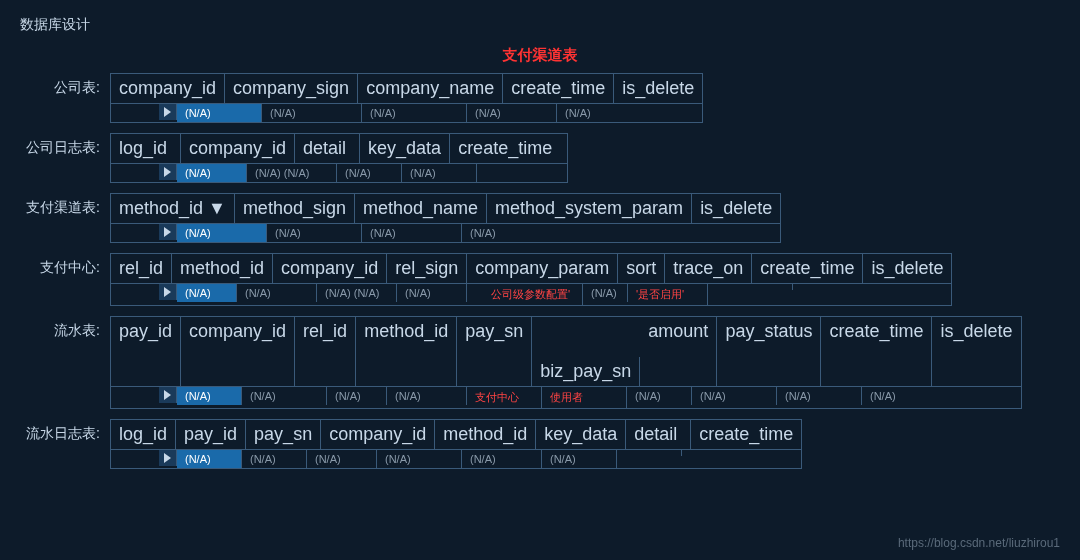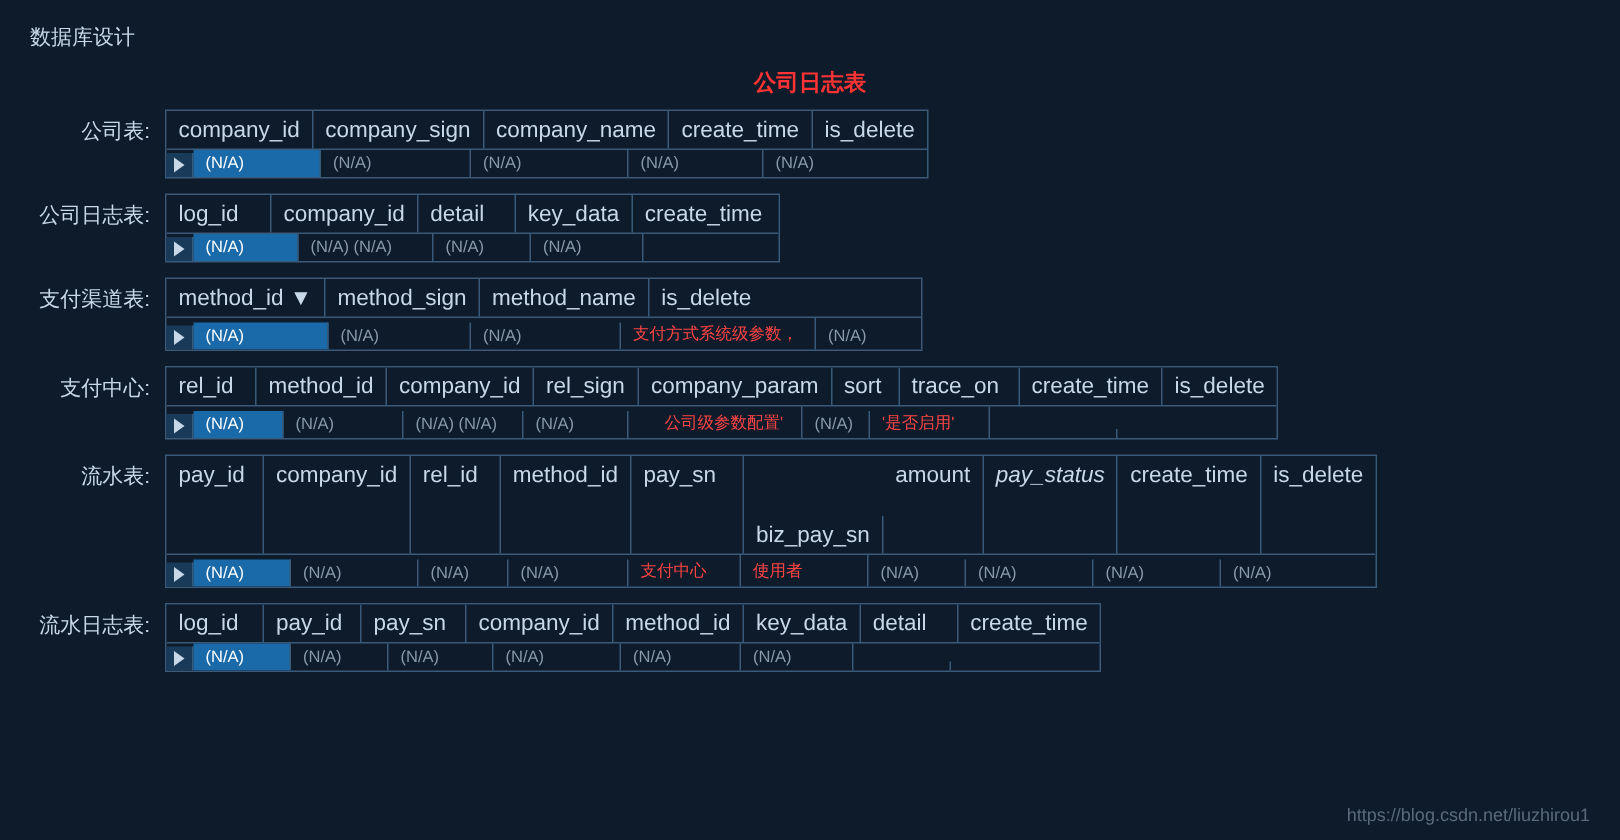--- a/index.html
+++ b/index.html
@@ -37,31 +37,32 @@
       background: #0d1b2a;
       overflow: hidden;
     }
     .table-header {
       display: flex;
       background: #0d1b2a;
       border-bottom: 1px solid #3a5a7a;
     }
     .table-header .col {
       padding: 4px 8px;
-      font-size: 15px;
+      font-size: 18px;
       color: #c8d8e8;
       border-right: 1px solid #3a5a7a;
       white-space: nowrap;
     }
     .table-header .col:last-child {
       border-right: none;
     }
     .table-row {
       display: flex;
-      align-items: flex-end;
+      align-items: flex-start;
+      padding-left: 48px;
     }
     .row-indicator {
       background: #1a3a5a;
       color: #c8d8e8;
       padding: 3px 4px;
       font-size: 10px;
       border-right: 1px solid #3a5a7a;
       min-width: 18px;
       display: flex;
       align-items: center;
@@ -104,21 +105,21 @@
     }
     .sections-wrapper {
       position: relative;
     }
   </style>
 </head>
 <body>
 
 <div class="page-title">数据库设计</div>
 
-<div class="center-title">公司日志表</div>
+<div class="center-title">支付渠道表</div>
 
 <div class="sections-wrapper">
   <div id="tables-container">
       <div class="db-section">
         <div class="section-label">公司表:</div>
         <div class="table-container">
           <div class="table-header">
             <div class="col" style="min-width: 85px;">company_id</div>
             <div class="col" style="min-width: 100px;">company_sign</div>
             <div class="col" style="min-width: 105px;">company_name</div>
@@ -159,30 +160,30 @@
           </div>
         </div>
       </div>
       <div class="db-section">
         <div class="section-label">支付渠道表:</div>
         <div class="table-container">
           <div class="table-header">
             <div class="col" style="min-width: 90px;">method_id ▼</div>
             <div class="col" style="min-width: 95px;">method_sign</div>
             <div class="col" style="min-width: 100px;">method_name</div>
+            <div class="col" style="min-width: 130px;">method_system_param</div>
             <div class="col" style="min-width: 70px;">is_delete</div>
           </div>
           <div class="table-row">
             <div class="row-indicator">
               <div class="triangle"></div>
             </div>
             <div class="cell cell-blue" style="min-width: 90px;">(N/A)</div>
             <div class="cell" style="min-width: 95px;">(N/A)</div>
             <div class="cell" style="min-width: 100px;">(N/A)</div>
-            <div class="cell" style="min-width: 130px; color: rgb(255, 68, 68);">支付方式系统级参数，</div>
             <div class="cell" style="min-width: 70px;">(N/A)</div>
           </div>
         </div>
       </div>
       <div class="db-section">
         <div class="section-label">支付中心:</div>
         <div class="table-container">
           <div class="table-header">
             <div class="col" style="min-width: 60px;">rel_id</div>
             <div class="col" style="min-width: 80px;">method_id</div>
@@ -214,21 +215,21 @@
         <div class="section-label">流水表:</div>
         <div class="table-container">
           <div class="table-header">
             <div class="col" style="min-width: 65px;">pay_id</div>
             <div class="col" style="min-width: 85px;">company_id</div>
             <div class="col" style="min-width: 60px;">rel_id</div>
             <div class="col" style="min-width: 80px;">method_id</div>
             <div class="col" style="min-width: 75px;">pay_sn</div>
             <div class="col" style="min-width: 85px; margin-top: 40px;">biz_pay_sn</div>
             <div class="col" style="min-width: 65px;">amount</div>
-            <div class="col" style="min-width: 85px; font-style: italic;">pay_status</div>
+            <div class="col" style="min-width: 85px;">pay_status</div>
             <div class="col" style="min-width: 85px;">create_time</div>
             <div class="col" style="min-width: 70px;">is_delete</div>
           </div>
           <div class="table-row">
             <div class="row-indicator">
               <div class="triangle"></div>
             </div>
             <div class="cell cell-blue" style="min-width: 65px;">(N/A)</div>
             <div class="cell" style="min-width: 85px;">(N/A)</div>
             <div class="cell" style="min-width: 60px;">(N/A)</div>

